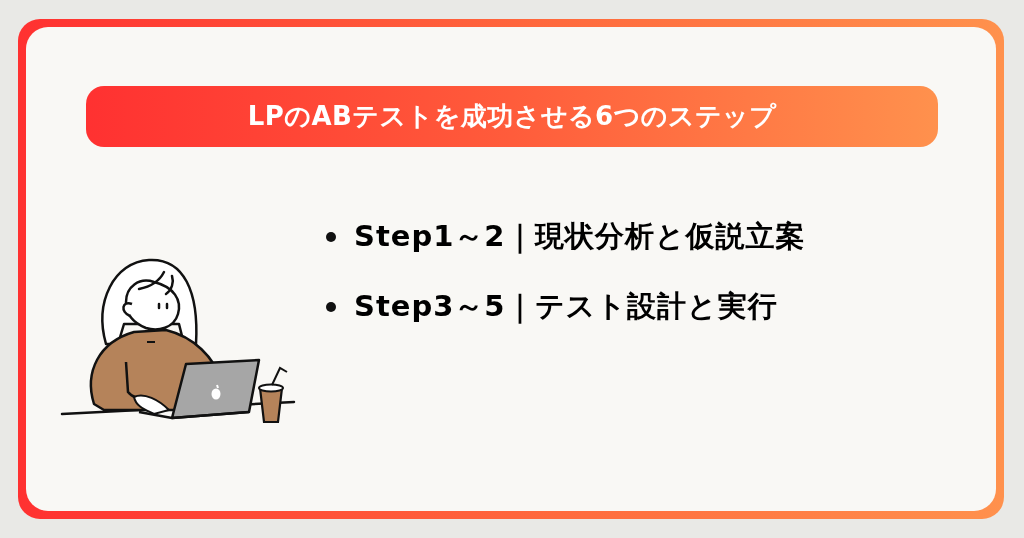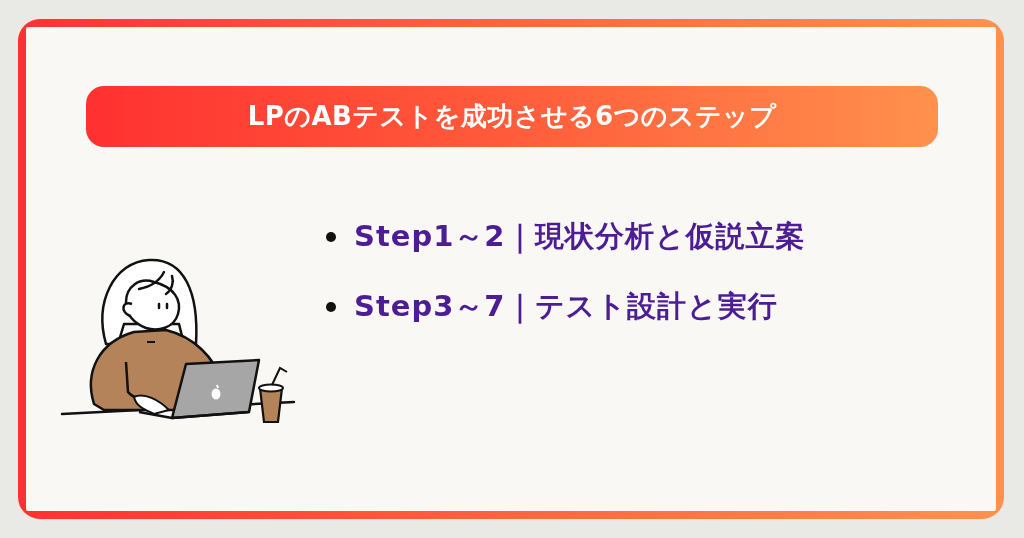--- a/index.html
+++ b/index.html
@@ -12,41 +12,41 @@
   .frame {
     position:absolute; left:18px; top:19px; width:986px; height:500px;
     box-sizing:border-box;
     border-radius:22px;
     padding:8px;
     background:linear-gradient(90deg, #ff3131 0%, #ff6a3d 55%, #ff914d 100%);
   }
   .card {
     width:100%; height:100%;
     background:#f9f8f5;
-    border-radius:2px;
+    border-radius:22px;
     position:relative;
   }
   .banner {
     position:absolute; left:60px; top:59px; width:852px; height:61px;
     border-radius:18px;
     background:linear-gradient(90deg, #ff3131 0%, #ff5c3b 50%, #ff914d 100%);
     display:flex; align-items:center; justify-content:center;
   }
   .banner-title {
     color:#ffffff; font-weight:bold; font-size:26px; letter-spacing:0.5px;
     font-family: "DejaVu Sans", sans-serif;
   }
   .steps {
     position:absolute; left:300px; top:190px;
     list-style:none; margin:0; padding:0;
   }
   .step {
     display:flex; align-items:center;
     height:40px; margin-bottom:30px;
-    font-size:29px; font-weight:bold; color:#4c1d95;
+    font-size:29px; font-weight:bold; color:#000000;
     font-family: "DejaVu Sans", sans-serif;
     letter-spacing:1px;
   }
   .bullet {
     width:10px; height:10px; border-radius:50%; background:#111;
     margin-right:18px; flex:0 0 auto;
   }
   .illustration { position:absolute; left:28px; top:205px; width:245px; height:200px; }
 </style>
 </head>
@@ -95,18 +95,18 @@
       <polyline points="218,153 226,136 233,140" fill="none" stroke="#111" stroke-width="2"></polyline>
     </svg>
 
     <ul class="steps">
       <li class="step">
         <span class="bullet"></span>
         <span>Step1～2｜現状分析と仮説立案</span>
       </li>
       <li class="step">
         <span class="bullet"></span>
-        <span>Step3～7｜テスト設計と実行</span>
+        <span>Step3～5｜テスト設計と実行</span>
       </li>
     </ul>
 
   </div>
 </div>
 
 </body></html>

